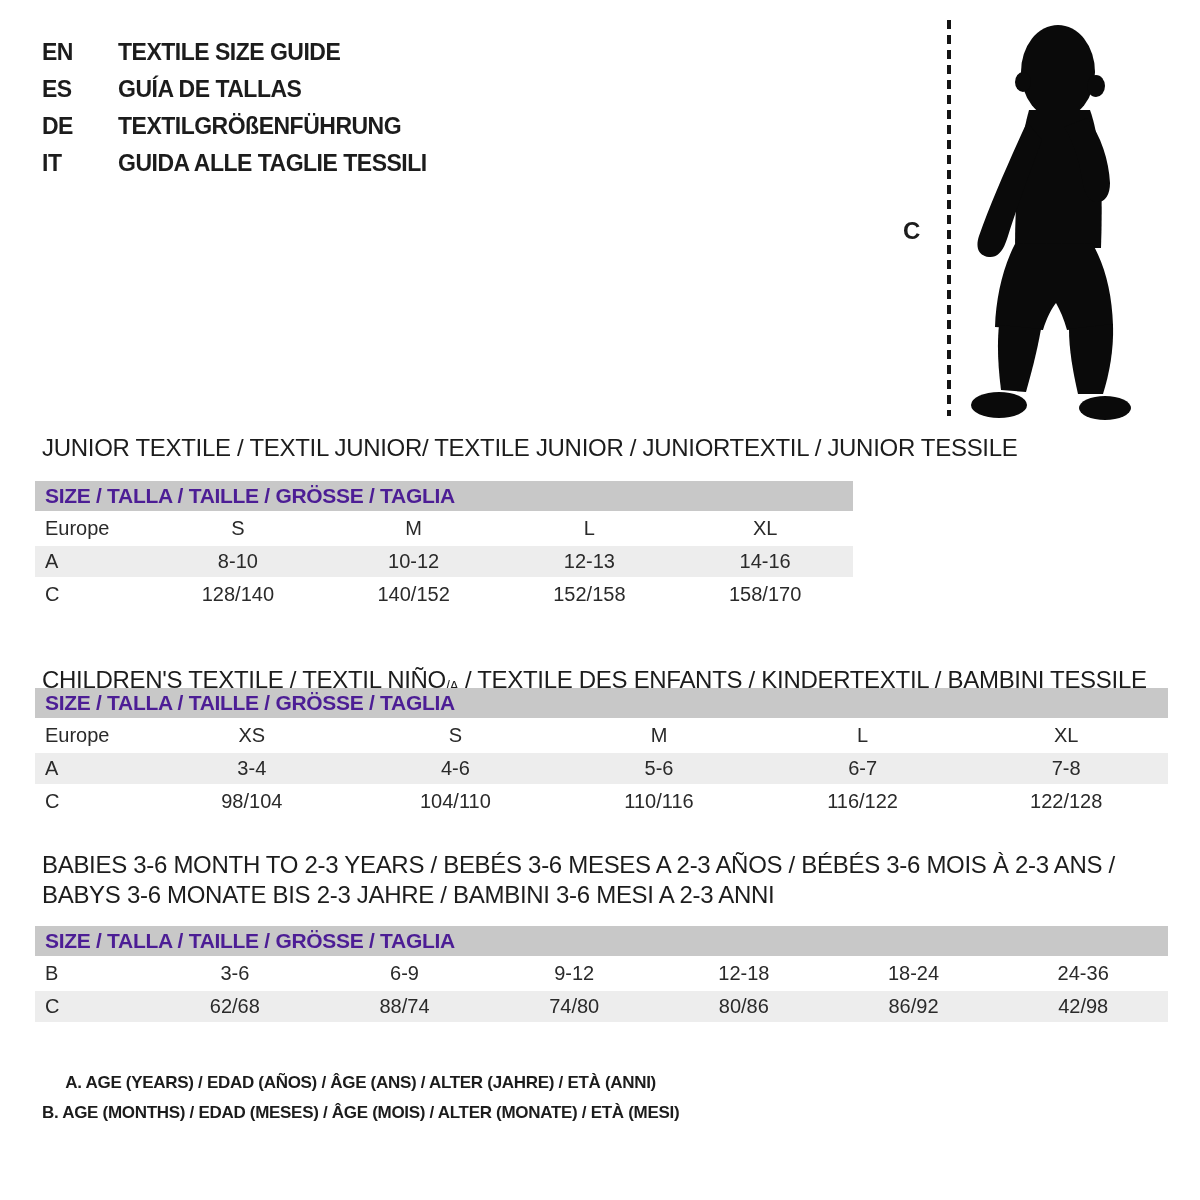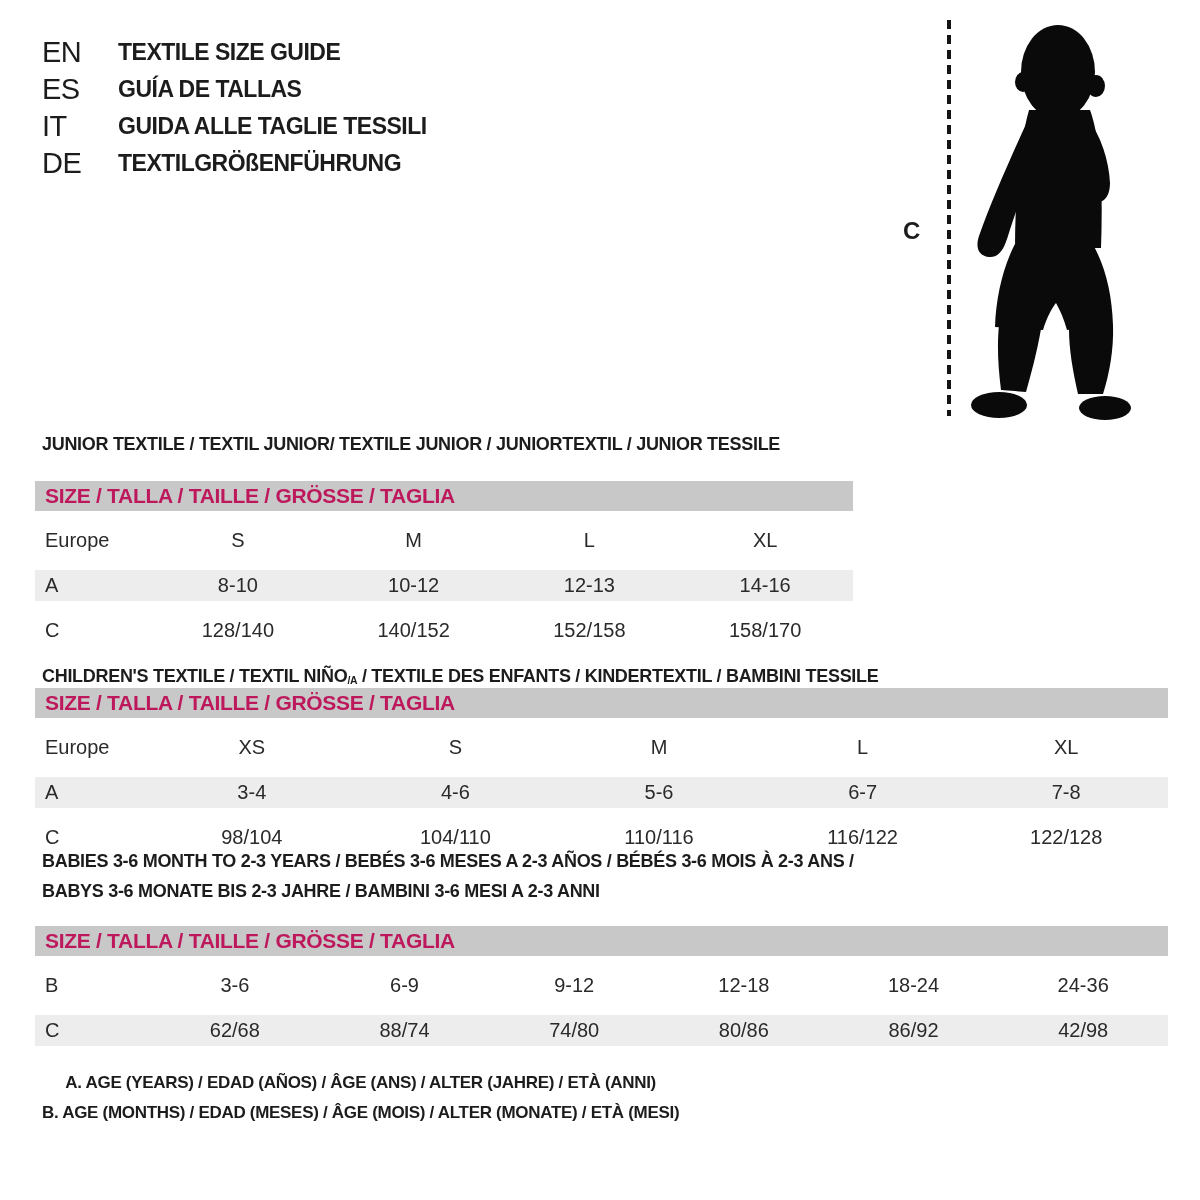--- a/index.html
+++ b/index.html
@@ -3,51 +3,51 @@
 <meta charset="utf-8">
 <style>
   html,body { margin:0; padding:0; }
   body {
     width:1200px; height:1200px; background:#ffffff; position:relative;
     font-family:"Liberation Sans", sans-serif; color:#1c1c1c; overflow:hidden;
   }
   
   .lang-block { position:absolute; left:42px; top:34px; }
   .lang-row { display:flex; height:37px; align-items:center; }
-  .lang-code { width:76px; font-weight:normal; font-size:29px; letter-spacing:-0.5px; }
+  .lang-code { width:76px; font-weight:bold; font-size:23px; letter-spacing:-0.5px; }
   .lang-label { font-weight:bold; font-size:23px; letter-spacing:-0.5px; white-space:nowrap; }
 
   
   .measure-line {
     position:absolute; left:947px; top:20px; width:4px; height:396px;
     background:repeating-linear-gradient(to bottom, #141414 0 9px, transparent 9px 15px);
   }
   .measure-label {
     position:absolute; left:903px; top:217px; font-weight:bold; font-size:24px;
   }
   .baby-figure { position:absolute; left:963px; top:22px; width:180px; height:400px; }
 
   
   .section-title {
-    position:absolute; left:42px; font-weight:bold; font-size:18px;
+    position:absolute; left:42px; font-weight:normal; font-size:24px;
     letter-spacing:-0.3px; white-space:nowrap;
   }
   .section-title .sub { font-size:0.58em; vertical-align:-0.18em; }
   .babies-title-2 { top:881px; }
 
   .size-table { position:absolute; left:35px; }
   .w-junior { width:818px; }
   .w-full { width:1133px; }
   .size-header {
     background:#c8c8c8; height:30px; display:flex; align-items:center;
     padding-left:10px; box-sizing:border-box; font-weight:bold; font-size:21px;
-    letter-spacing:-0.3px; color:#be185d;
+    letter-spacing:-0.3px; color:#4c1d95;
   }
   .trow {
-    display:flex; height:31px; margin-top:14px; align-items:center;
+    display:flex; height:31px; margin-top:2px; align-items:center;
     font-size:20px; color:#2a2a2a;
   }
   .trow.shaded { background:#ededed; }
   .tlabel { width:115px; padding-left:10px; box-sizing:border-box; }
   .tcell { flex:1; text-align:center; }
 
   
   .footnotes { position:absolute; left:42px; top:1073px; }
   .footnote { height:30px; font-weight:bold; font-size:17px; letter-spacing:-0.3px; white-space:nowrap;text-align:center; }
 
@@ -64,26 +64,26 @@
 <div class="lang-block">
   <div class="lang-row">
     <span class="lang-code">EN</span>
     <span class="lang-label">TEXTILE SIZE GUIDE</span>
   </div>
   <div class="lang-row">
     <span class="lang-code">ES</span>
     <span class="lang-label">GUÍA DE TALLAS</span>
   </div>
   <div class="lang-row">
+    <span class="lang-code">DE</span>
+    <span class="lang-label">TEXTILGRÖßENFÜHRUNG</span>
+  </div>
+  <div class="lang-row">
     <span class="lang-code">IT</span>
     <span class="lang-label">GUIDA ALLE TAGLIE TESSILI</span>
-  </div>
-  <div class="lang-row">
-    <span class="lang-code">DE</span>
-    <span class="lang-label">TEXTILGRÖßENFÜHRUNG</span>
   </div>
 </div>
 
 <div class="measure-line"></div>
 <div class="measure-label">C</div>
 <svg class="baby-figure" viewBox="0 0 180 400" aria-hidden="true">
   <g fill="#0a0a0a">
 
     <ellipse cx="95" cy="50" rx="37" ry="47"></ellipse>
     <ellipse cx="133" cy="64" rx="9" ry="11"></ellipse>

